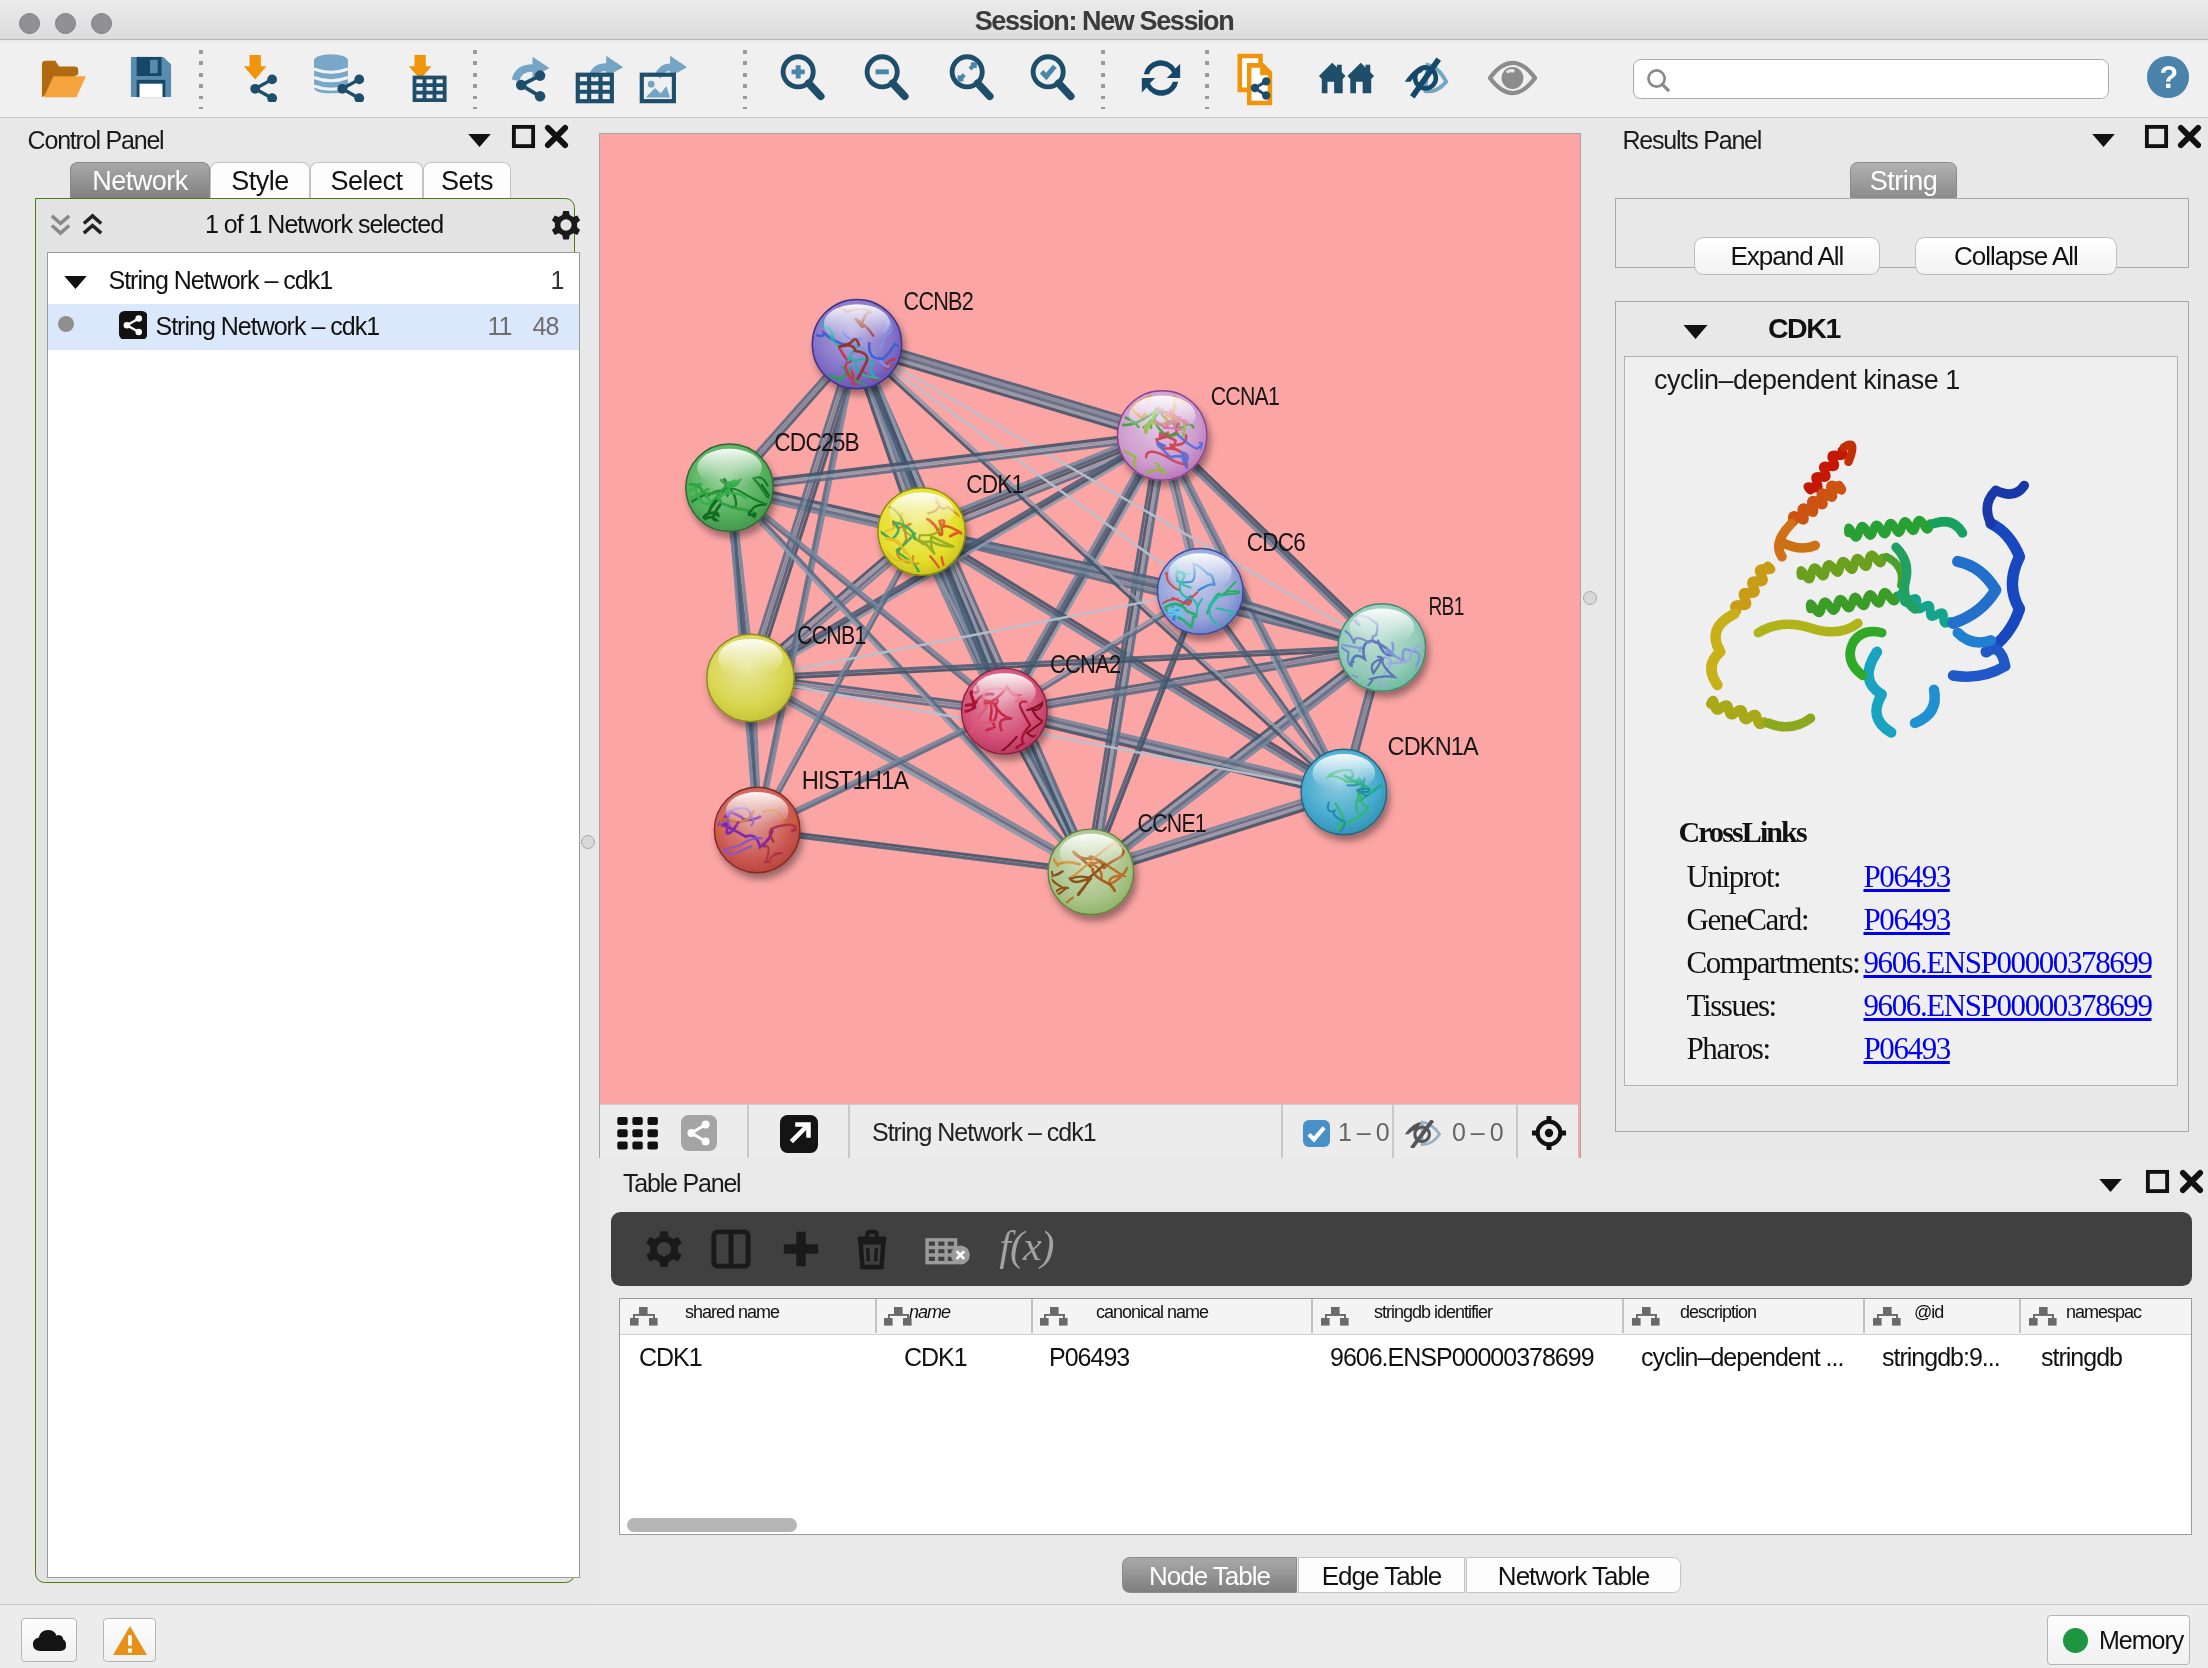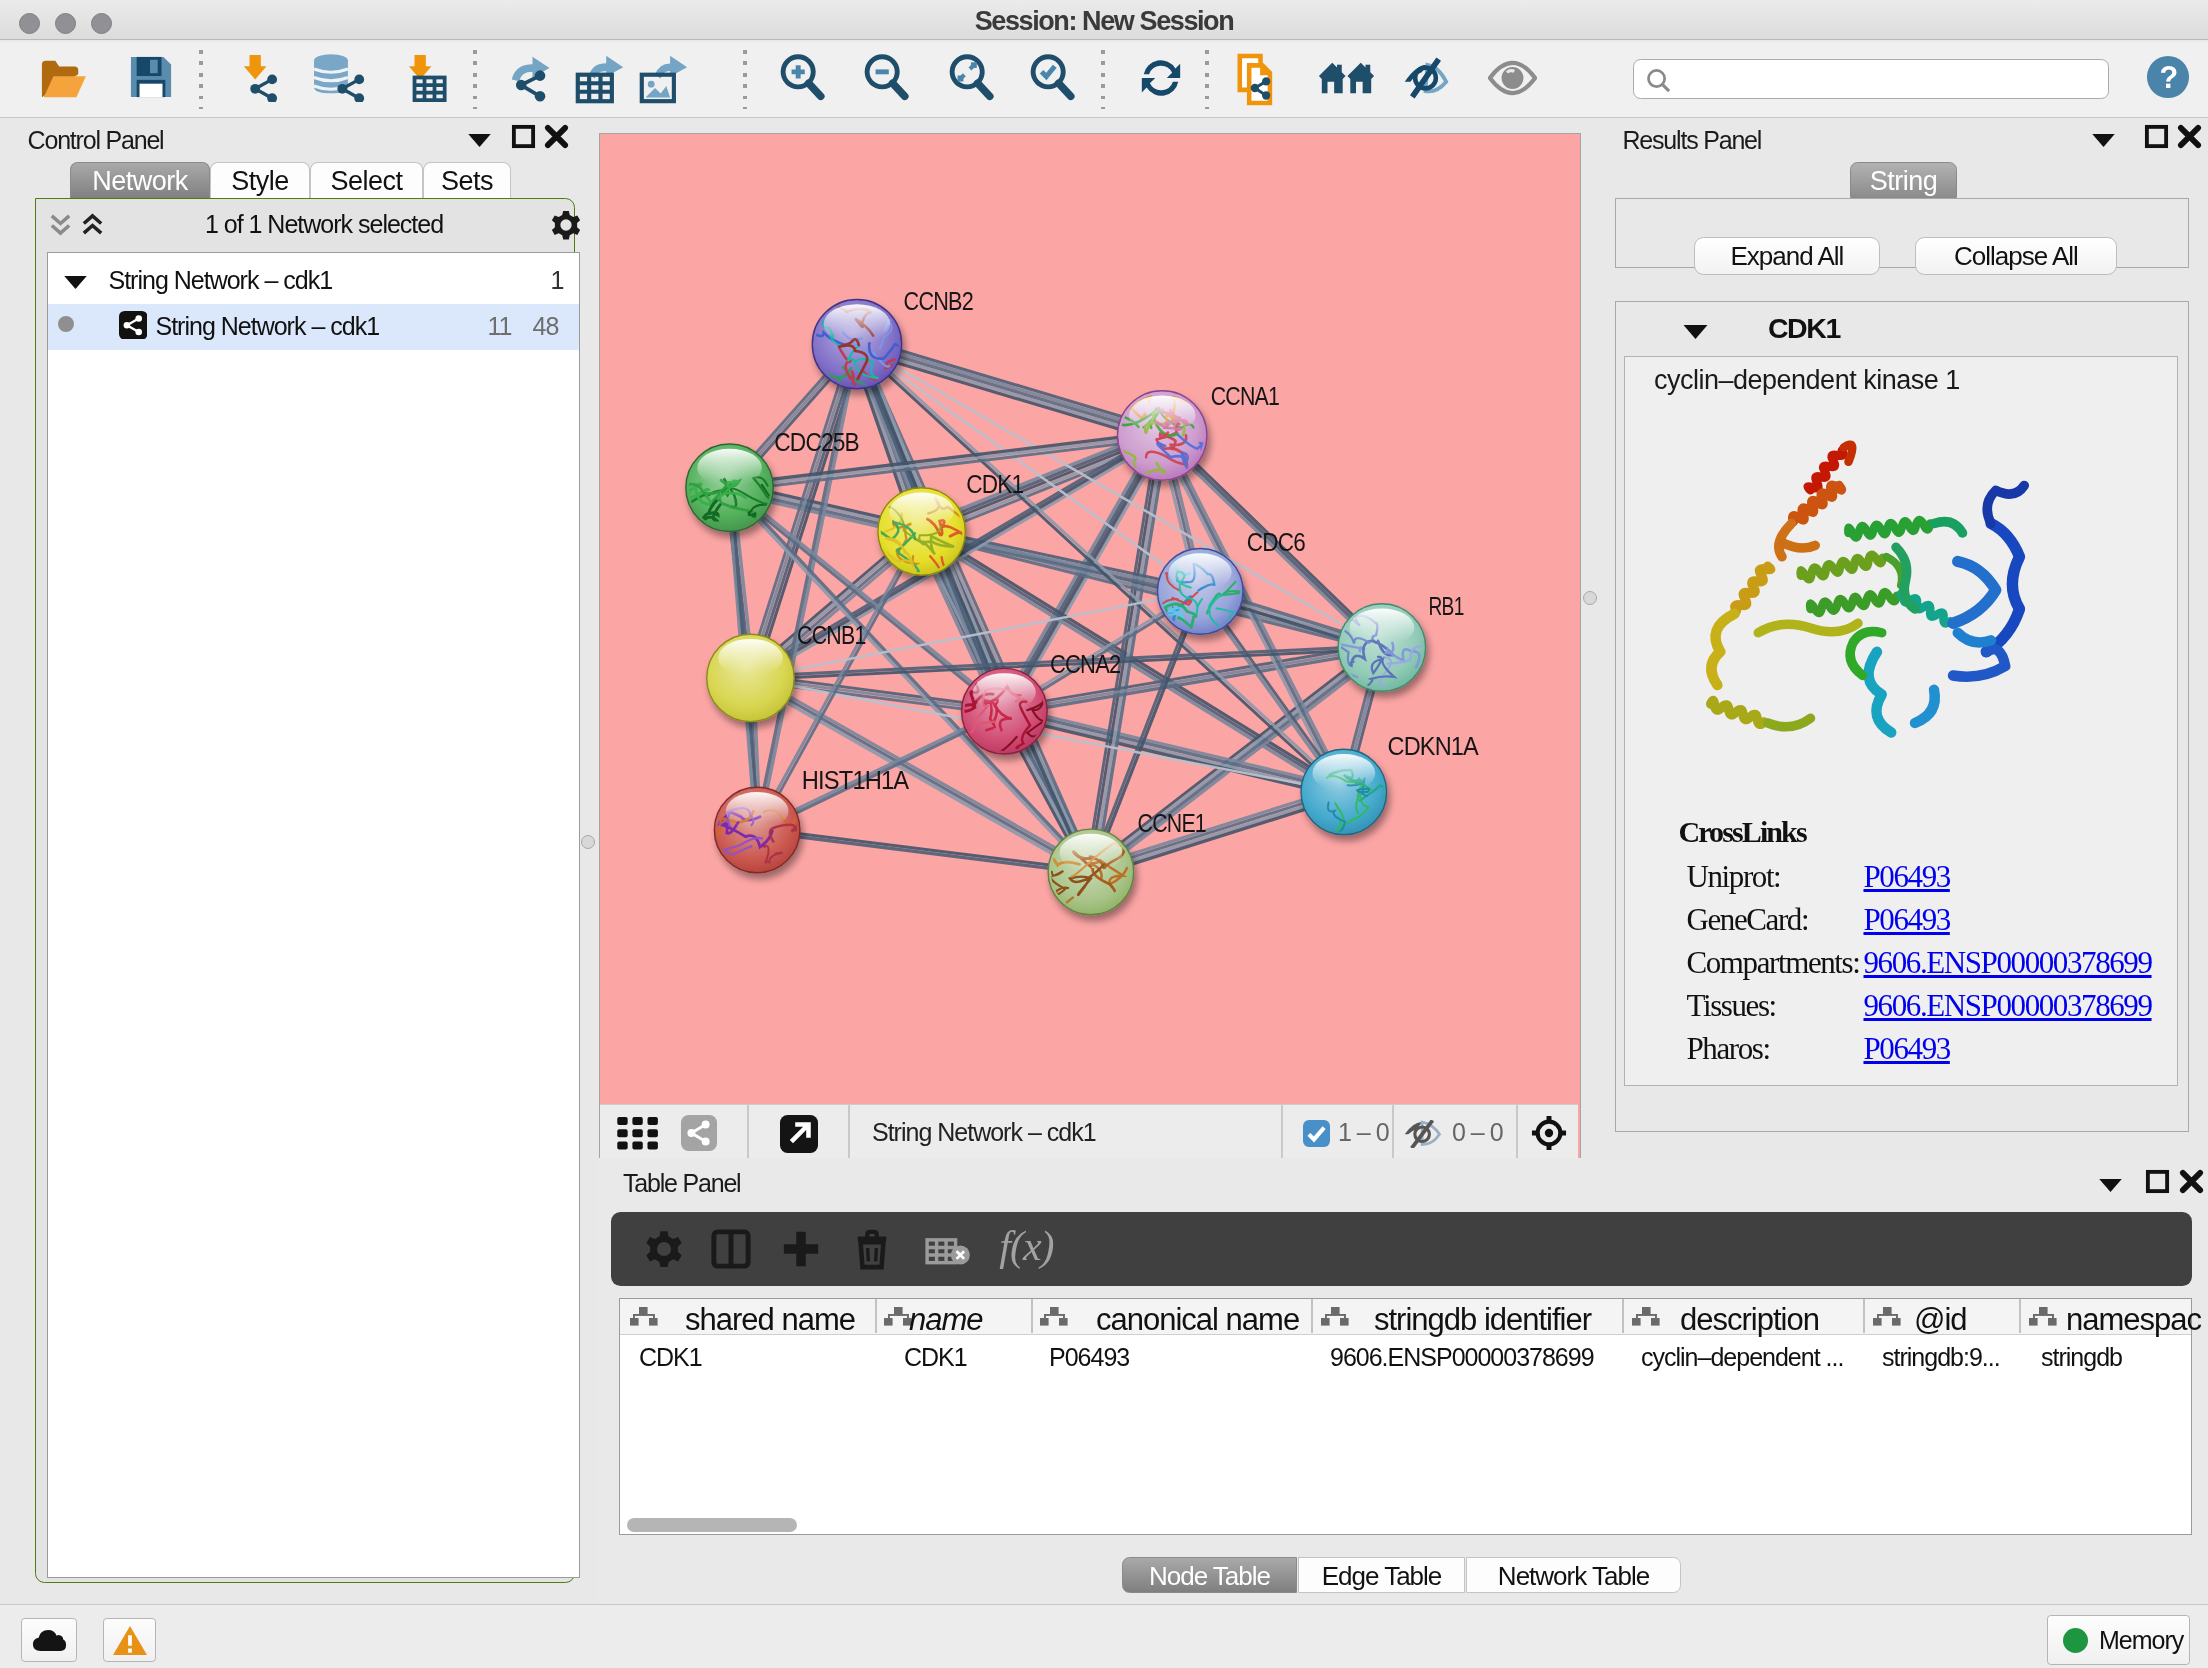--- a/index.html
+++ b/index.html
@@ -50,21 +50,21 @@
   border:1.9px solid #b5b5b5; border-radius:3.8px; }
 .hic { position:absolute; top:7.6px; width:28.5px; height:21px;
   background:
    linear-gradient(#6a6a6a,#6a6a6a) 0px 11.4px/8.6px 7.6px no-repeat,
    linear-gradient(#6a6a6a,#6a6a6a) 9.5px 0px/8.6px 7.6px no-repeat,
    linear-gradient(#6a6a6a,#6a6a6a) 19px 11.4px/8.6px 7.6px no-repeat,
    linear-gradient(#6a6a6a,#6a6a6a) 3.8px 7.6px/21px 1.9px no-repeat,
    linear-gradient(#6a6a6a,#6a6a6a) 3.8px 7.6px/1.9px 4.8px no-repeat,
    linear-gradient(#6a6a6a,#6a6a6a) 23px 7.6px/1.9px 4.8px no-repeat,
    linear-gradient(#6a6a6a,#6a6a6a) 13.3px 5.7px/1.9px 3.8px no-repeat; }
-.hlabel { position:absolute; top:2.9px; font-size:31px; color:#111; }
+.hlabel { position:absolute; top:2.9px; font-size:18px; color:#111; }
 .cell { position:absolute; top:44px; font-size:25px; color:#111; }
 </style>
 </head>
 <body>
 <div id="titlebar">
   <div class="light" style="left:19px;"></div>
   <div class="light" style="left:55px;"></div>
   <div class="light" style="left:91px;"></div>
   <div id="titletext">Session: New Session</div>
 </div>

